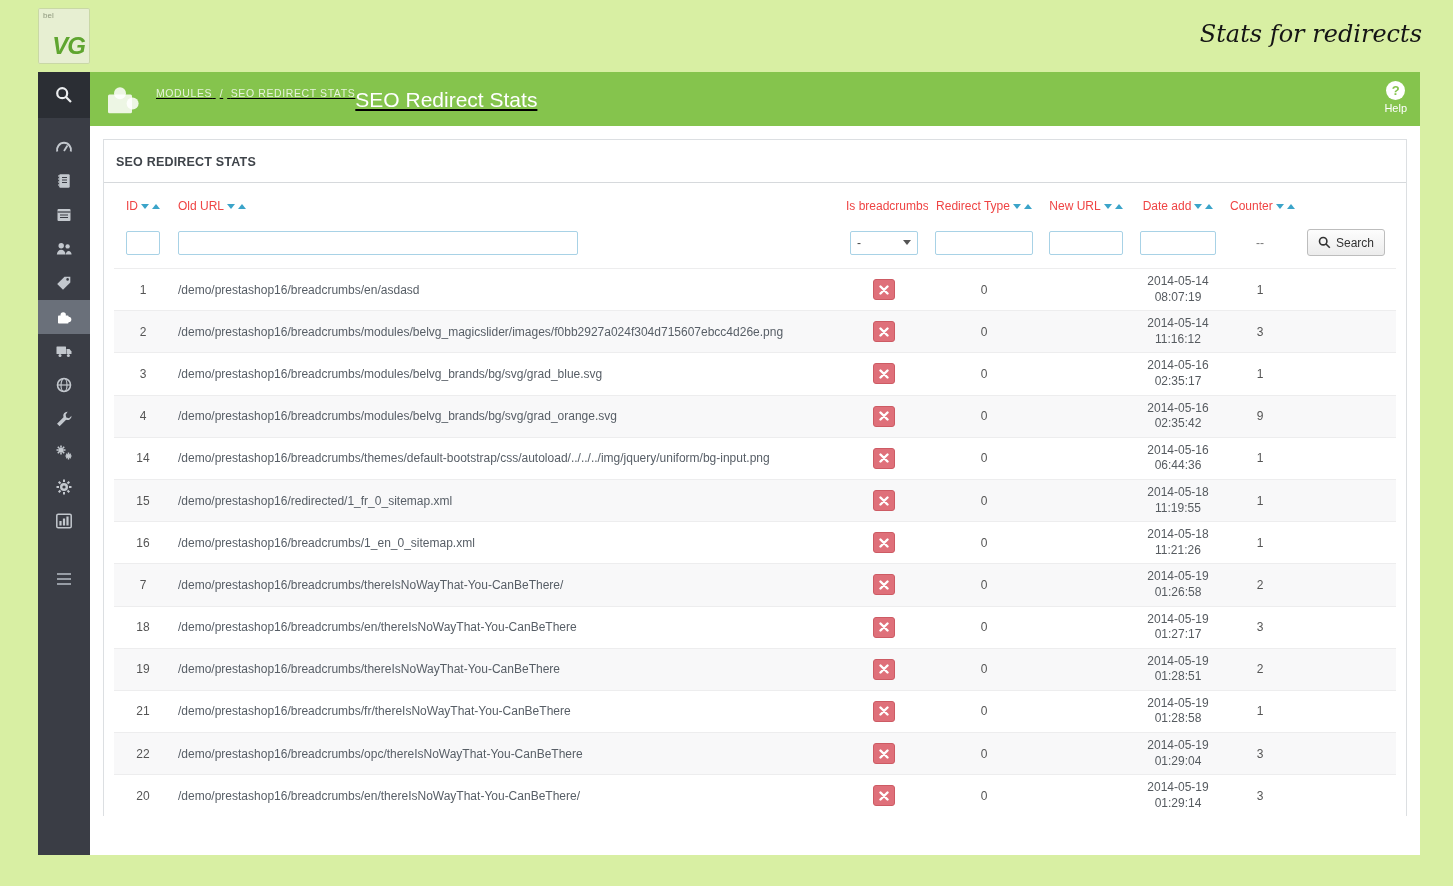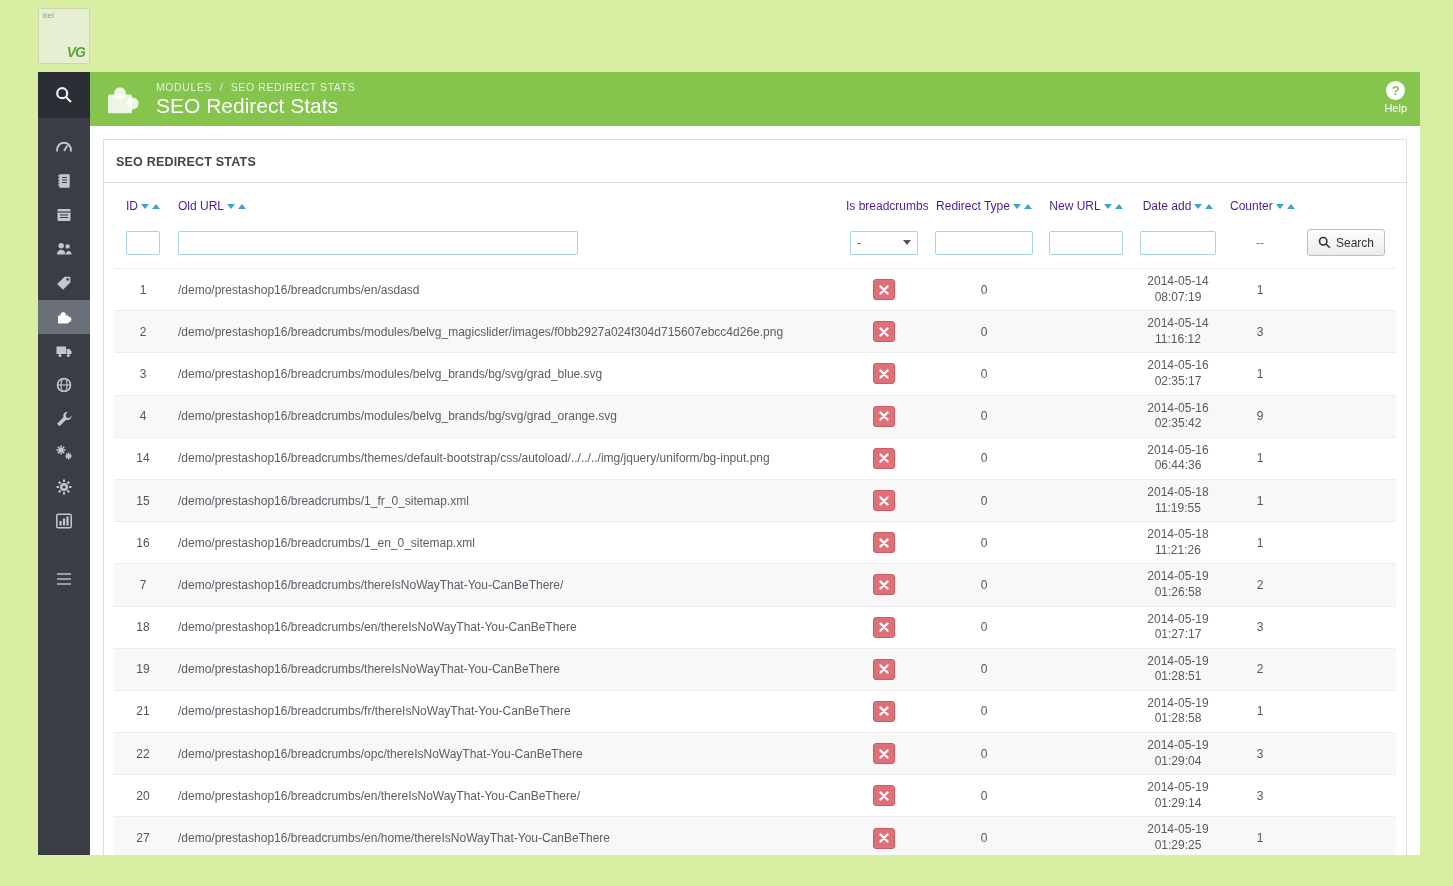--- a/index.html
+++ b/index.html
@@ -12,21 +12,21 @@
   }
 
   
   .top-strip { height:72px; position:relative;text-align:center; }
   .logo {
     position:absolute; left:38px; top:8px; width:52px; height:56px;
     background:#e7efd2; border-radius:2px; box-shadow: inset 0 0 0 1px #c9d8a6;
     cursor:pointer;
   }
   .logo .bel { position:absolute; top:3px; left:5px; font-size:8px; color:#8f987e; }
-  .logo .vg  { position:absolute; bottom:4px; right:5px; font-size:14px; font-weight:bold;
+  .logo .vg  { position:absolute; bottom:4px; right:5px; font-size:24px; font-weight:bold;
                font-style:italic; color:#5fa52f; letter-spacing:-1px;margin-left:12px; }
   .tagline {
     position:absolute; right:31px; top:20px;
     font-family:"DejaVu Serif",serif; font-style:italic;
     font-size:24px; color:#151515;
   }
 
   
   .app { display:flex; margin-left:38px; width:1382px; height:783px; }
 
@@ -39,38 +39,38 @@
   .sb-item.selected { background:#6a707a; color:#fff; }
   .sb-collapse { margin-top:26px; cursor:pointer; width:52px; height:30px; display:flex; align-items:center; justify-content:center; }
   .hamburger i { display:block; width:14px; height:2px; background:#979da5; margin:3px 0; }
 
   
   .main { flex:1; background:#fff; display:flex; flex-direction:column; overflow:hidden; }
 
   .page-header { height:54px; background:#85c44d; flex:none; display:flex; align-items:center;
                  padding-left:10px; position:relative; }
   .ph-icon { margin:0 12px 0 2px; flex:none; }
-  .ph-text { display:flex; flex-direction:column; }
+  .ph-text { display:flex; flex-direction:row;text-decoration:underline; }
   .breadcrumb { font-size:10.5px; color:rgba(255,255,255,.8); letter-spacing:.6px; }
   .breadcrumb .crumb { cursor:pointer; }
   .breadcrumb .sep { margin:0 4px; }
   .page-title { font-size:21px; color:#fff; margin-top:1px; font-weight:400; }
   .help-box { position:absolute; right:13px; top:9px; display:flex; flex-direction:column; align-items:center; cursor:pointer; }
   .help-circle { width:19px; height:19px; border-radius:50%; background:#fff; color:#85c44d;
                  font-weight:bold; font-size:13px; line-height:19px; text-align:center; }
   .help-label { font-size:11px; color:#fff; margin-top:2px; }
 
   
   .panel { margin:13px 13px 0; border:1px solid #dcdfe2; border-bottom:none; background:#fff; }
   .panel-title { padding:15px 12px 13px; font-size:12.5px; font-weight:bold; color:#3f444a;
                  border-bottom:1px solid #d6d9dc; letter-spacing:.2px; }
   .table-wrap { padding:6px 10px 0; }
 
   table { width:100%; border-collapse:collapse; font-size:12px; color:#555; table-layout:fixed; }
-  th { font-weight:normal; color:#4c1d95; padding:10px 6px 12px; text-align:center; white-space:nowrap; overflow:hidden; }
+  th { font-weight:normal; color:#ef4444; padding:10px 6px 12px; text-align:center; white-space:nowrap; overflow:hidden; }
   th.c-id, th.c-url { text-align:left; }
   th.c-id { padding-left:12px; }
 
   .tri { display:inline-block; width:0; height:0; border-left:4px solid transparent; border-right:4px solid transparent;
          vertical-align:middle; margin-left:3px; cursor:pointer; }
   .tri.down { border-top:5px solid #3ba4c9; }
   .tri.up   { border-bottom:5px solid #3ba4c9; }
 
   .filter-row td { padding:4px 6px 12px; }
   td { padding:5px 6px; vertical-align:middle; overflow:hidden; }
@@ -103,20 +103,21 @@
            display:inline-flex; align-items:center; justify-content:center; cursor:pointer; padding:0; }
 </style>
 </head>
 <body>
 
 <div class="top-strip">
   <div class="logo">
     <span class="bel">bel</span>
     <span class="vg">VG</span>
   </div>
+  <div class="tagline">Stats for redirects</div>
 </div>
 
 <div class="app">
 
   <nav class="sidebar">
     <div class="sb-search">
       <svg width="20" height="20" viewBox="0 0 20 20" fill="none">
           <circle cx="8.2" cy="8.2" r="5" stroke="currentColor" stroke-width="2.2"></circle>
           <path d="M12 12l5 5" stroke="currentColor" stroke-width="2.2"></path>
         </svg>
@@ -382,21 +383,21 @@
       </button>
     </td>
     <td class="c-type">0</td>
     <td class="c-new"></td>
     <td class="c-date">2014-05-16 06:44:36</td>
     <td class="c-count">1</td>
     <td class="c-act"></td>
   </tr>
               <tr>
     <td class="c-id">15</td>
-    <td class="c-url">/demo/prestashop16/breadcrumbs/1_fr_0_sitemap.xml</td>
+    <td class="c-url">/demo/prestashop16/redirected/1_fr_0_sitemap.xml</td>
     <td class="c-red">
       <button class="x-btn">
         <svg width="10" height="10" viewBox="0 0 10 10">
                       <path d="M1.5 1.5l7 7M8.5 1.5l-7 7" stroke="#fff" stroke-width="2.4" stroke-linecap="round"></path>
                     </svg>
       </button>
     </td>
     <td class="c-type">0</td>
     <td class="c-new"></td>
     <td class="c-date">2014-05-18 11:19:55</td>
@@ -506,36 +507,20 @@
       <button class="x-btn">
         <svg width="10" height="10" viewBox="0 0 10 10">
                       <path d="M1.5 1.5l7 7M8.5 1.5l-7 7" stroke="#fff" stroke-width="2.4" stroke-linecap="round"></path>
                     </svg>
       </button>
     </td>
     <td class="c-type">0</td>
     <td class="c-new"></td>
     <td class="c-date">2014-05-19 01:29:14</td>
     <td class="c-count">3</td>
-    <td class="c-act"></td>
-  </tr>
-              <tr>
-    <td class="c-id">27</td>
-    <td class="c-url">/demo/prestashop16/breadcrumbs/en/home/thereIsNoWayThat-You-CanBeThere</td>
-    <td class="c-red">
-      <button class="x-btn">
-        <svg width="10" height="10" viewBox="0 0 10 10">
-                      <path d="M1.5 1.5l7 7M8.5 1.5l-7 7" stroke="#fff" stroke-width="2.4" stroke-linecap="round"></path>
-                    </svg>
-      </button>
-    </td>
-    <td class="c-type">0</td>
-    <td class="c-new"></td>
-    <td class="c-date">2014-05-19 01:29:25</td>
-    <td class="c-count">1</td>
     <td class="c-act"></td>
   </tr>
             </tbody>
         </table>
       </div>
     </div>
 
   </div>
 </div>
 

